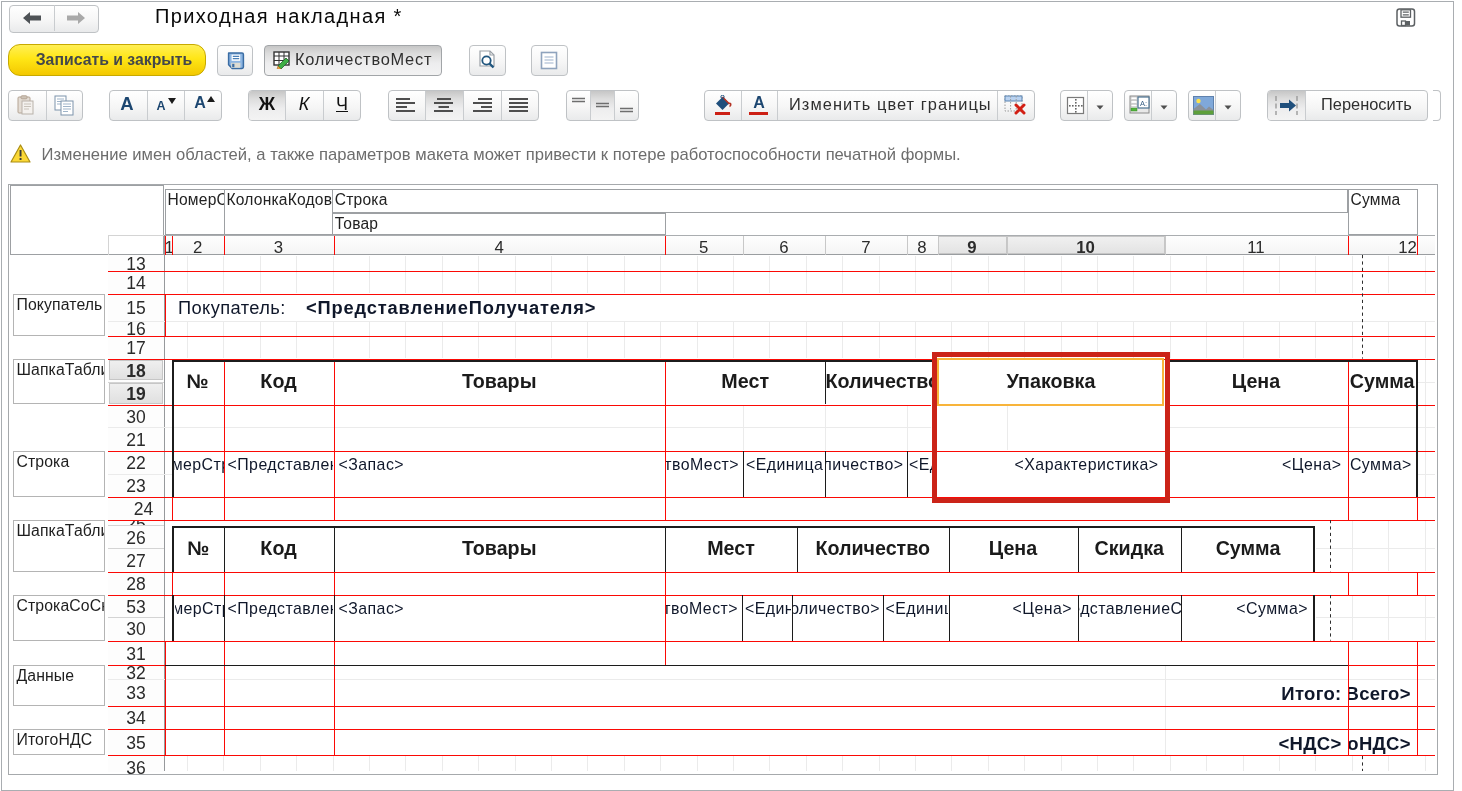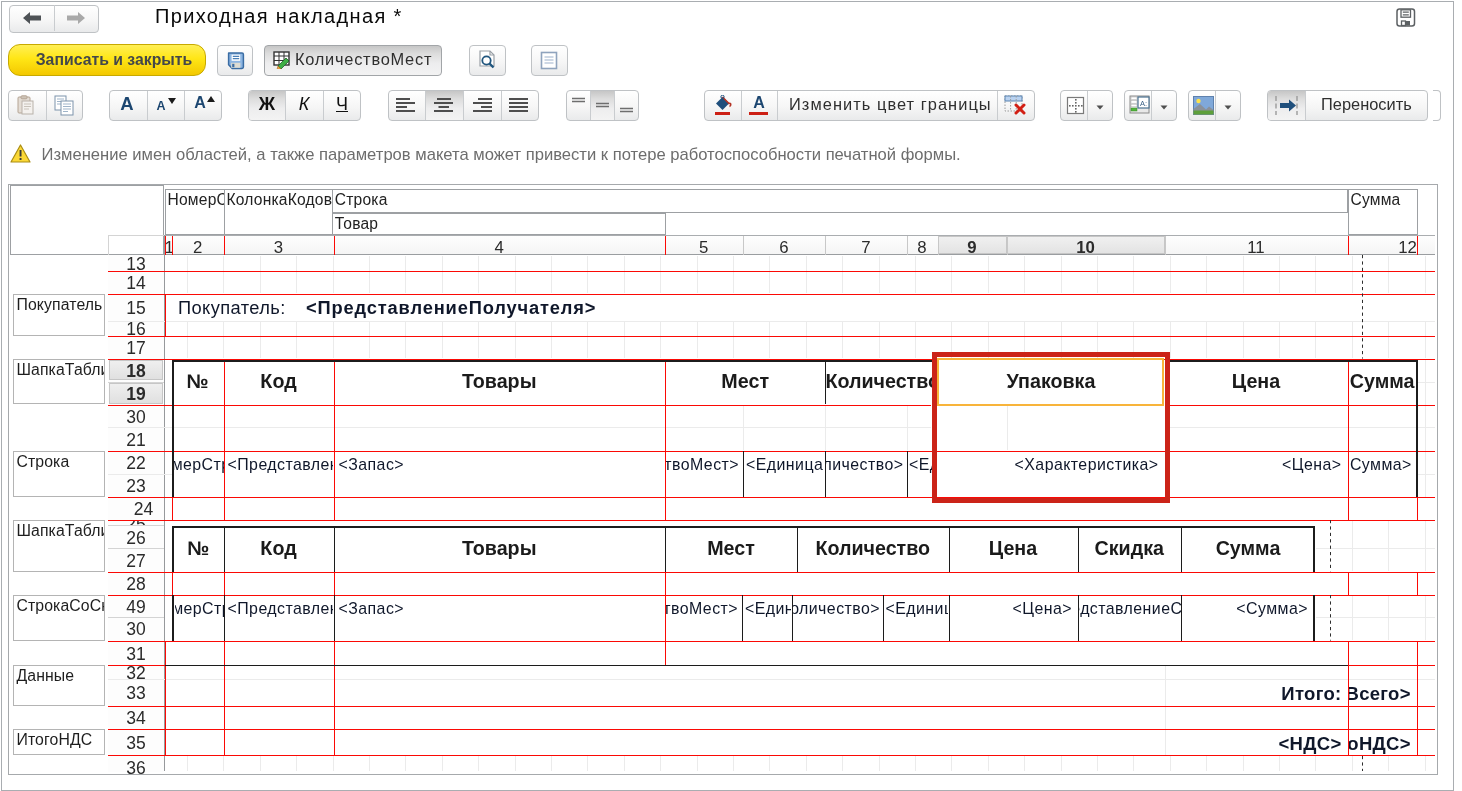--- a/index.html
+++ b/index.html
@@ -289,21 +289,21 @@
 <div class="ab" style="left:108.8px;top:382.5px;width:54.4px;height:21px;background:linear-gradient(#efefef,#e0e0e0);border:1px solid #c6c6c6;box-sizing:border-box"></div>
 <div class="num" style="left:108.3px;top:383.8px;width:55.2px;font-weight:bold">19</div>
 <div class="num" style="left:108.3px;top:406.6px;width:55.2px;">30</div>
 <div class="num" style="left:108.3px;top:429.65px;width:55.2px;">21</div>
 <div class="num" style="left:108.3px;top:453.05px;width:55.2px;">22</div>
 <div class="num" style="left:108.3px;top:476.15px;width:55.2px;">23</div>
 <div class="num" style="left:116px;top:499.35px;width:55.2px;">24</div>
 <div class="num" style="left:108.3px;top:527.7px;width:55.2px;">26</div>
 <div class="num" style="left:108.3px;top:550.9px;width:55.2px;">27</div>
 <div class="num" style="left:108.3px;top:574.2px;width:55.2px;">28</div>
-<div class="num" style="left:108.3px;top:596.55px;width:55.2px;">49</div>
+<div class="num" style="left:108.3px;top:596.55px;width:55.2px;">53</div>
 <div class="num" style="left:108.3px;top:619.35px;width:55.2px;">30</div>
 <div class="num" style="left:108.3px;top:643.5px;width:55.2px;">31</div>
 <div class="num" style="left:108.3px;top:662.65px;width:55.2px;">32</div>
 <div class="num" style="left:108.3px;top:683.35px;width:55.2px;">33</div>
 <div class="num" style="left:108.3px;top:708.15px;width:55.2px;">34</div>
 <div class="num" style="left:108.3px;top:732.75px;width:55.2px;">35</div>
 <div class="num" style="left:108.3px;top:757.9px;width:55.2px;">36</div>
 <div class="ab" style="left:108.3px;top:520.8px;width:55.2px;height:4.4px;overflow:hidden">
     <div class="num" style="left:0;top:-7px;width:100%;position:relative">25</div>
   </div>

